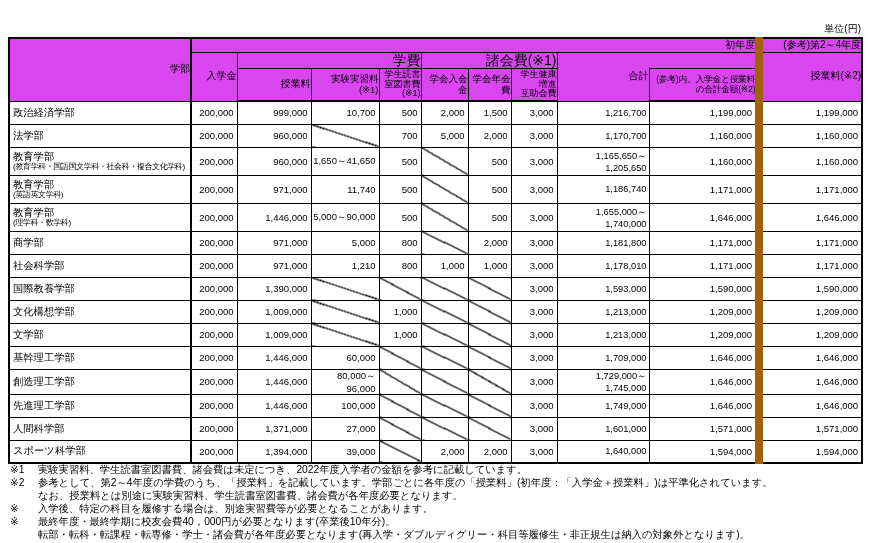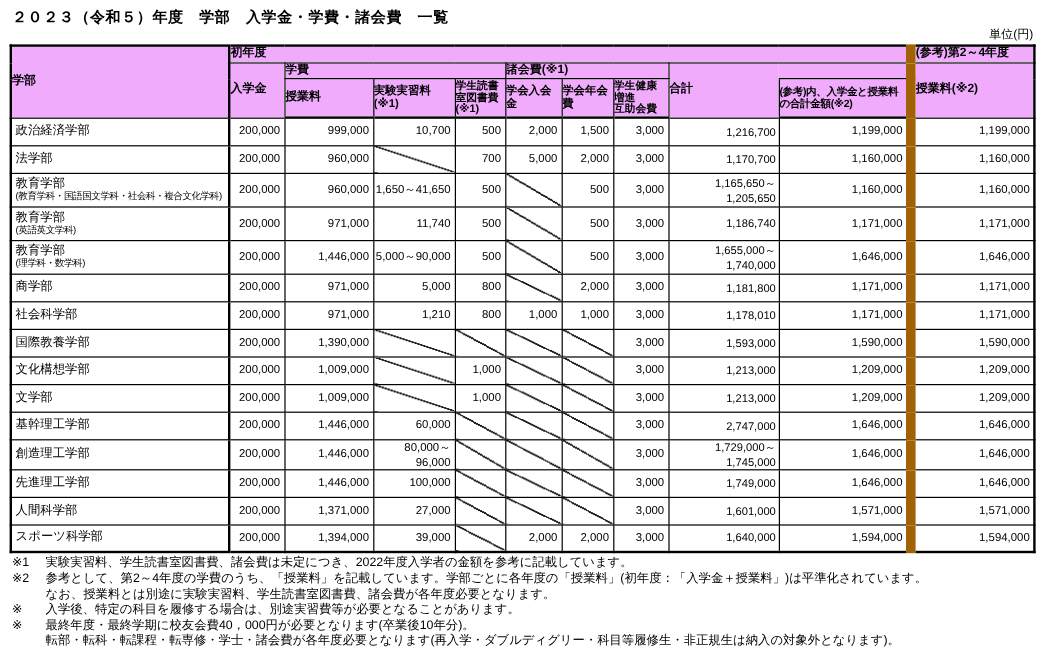--- a/index.html
+++ b/index.html
@@ -3,23 +3,23 @@
 <meta charset="utf-8">
 <style>
   html,body{margin:0;padding:0;background:#fff;width:870px;height:543px;overflow:hidden;
     font-family:"Liberation Sans","DejaVu Sans",sans-serif;color:#000;}
   .page{position:relative;width:870px;height:543px;}
   .title{position:absolute;left:10px;top:6px;font-size:12.5px;font-weight:bold;letter-spacing:.5px;}
   .unit{position:absolute;right:9px;top:22px;font-size:10px;}
   table{position:absolute;left:8px;top:37px;border-collapse:collapse;table-layout:fixed;width:853px;
     border:2px solid #000;}
   th,td{border:1px solid #000;padding:0;overflow:hidden;}
-  th{background:#f0abfc;font-weight:bold;white-space:pre-line;line-height:1.08;vertical-align:middle;text-align:left;}
+  th{background:#d946ef;font-weight:normal;white-space:pre-line;line-height:1.08;vertical-align:middle;text-align:right;}
   .h-a th{height:13px;font-size:10px;}
-  .h-b th{height:12px;font-size:10px;}
+  .h-b th{height:12px;font-size:14px;}
   .h-c th{height:31px;font-size:9.5px;}
   th.big{font-size:10px;}
   th.small{font-size:9px;margin-left:24px;}
   th.sanko{font-size:8.8px;letter-spacing:-.3px;}
   th.gokei{border-right:none;}
   th.hb-empty{border-left:none;}
   thead tr:last-child th{border-bottom:2px solid #000;}
   th.fac,td.fac{border-right:2px solid #000;margin-top:36px;}
   th.refcol,td.refcol{border-left:8px solid #a16207;}
   tbody td{font-size:9.5px;text-align:right;vertical-align:middle;padding-right:3px;}
@@ -32,21 +32,20 @@
   td.diag{background-image:linear-gradient(to top right,transparent calc(50% - .7px),#1c1c1c calc(50% - .7px),#1c1c1c calc(50% + .7px),transparent calc(50% + .7px));}
   .footnotes{position:absolute;left:10px;top:464px;width:856px;font-size:10.3px;line-height:12.9px;}
   .fn{display:flex;}
   .fn .mk{width:28px;flex:0 0 28px;}
   .fn .tx{flex:1;white-space:nowrap;}
 </style>
 </head>
 <body>
 
 <div class="page">
-  <div class="title">２０２３（令和５）年度　学部　入学金・学費・諸会費　一覧</div>
   <div class="unit">単位(円)</div>
 
   <table>
     <colgroup>
       <col style="width:182px">
         <col style="width:46px">
         <col style="width:74px">
         <col style="width:68px">
       <col style="width:42px">
         <col style="width:47px">
@@ -246,21 +245,21 @@
           <td class="fac">
             <div class="fname">基幹理工学部</div>
           </td>
           <td>200,000</td>
           <td>1,446,000</td>
           <td>60,000</td>
           <td class="diag"></td>
           <td class="diag"></td>
           <td class="diag"></td>
           <td>3,000</td>
-          <td class="c-total">2,747,000</td>
+          <td class="c-total">1,709,000</td>
           <td>1,646,000</td>
           <td class="refcol">1,646,000</td>
         </tr>
         <tr>
           <td class="fac">
             <div class="fname">創造理工学部</div>
           </td>
           <td>200,000</td>
           <td>1,446,000</td>
           <td>80,000～96,000</td>

